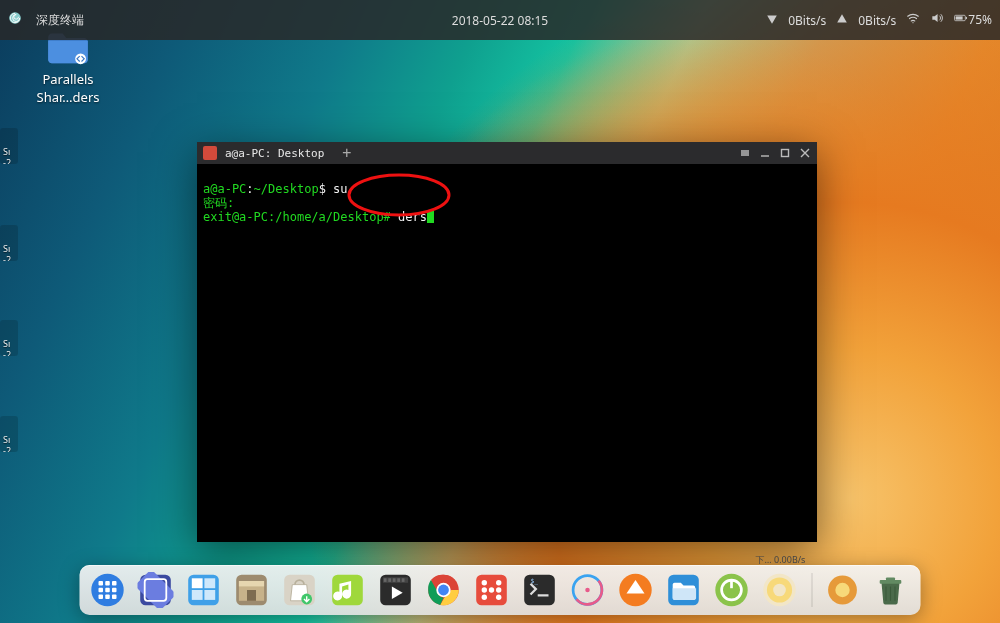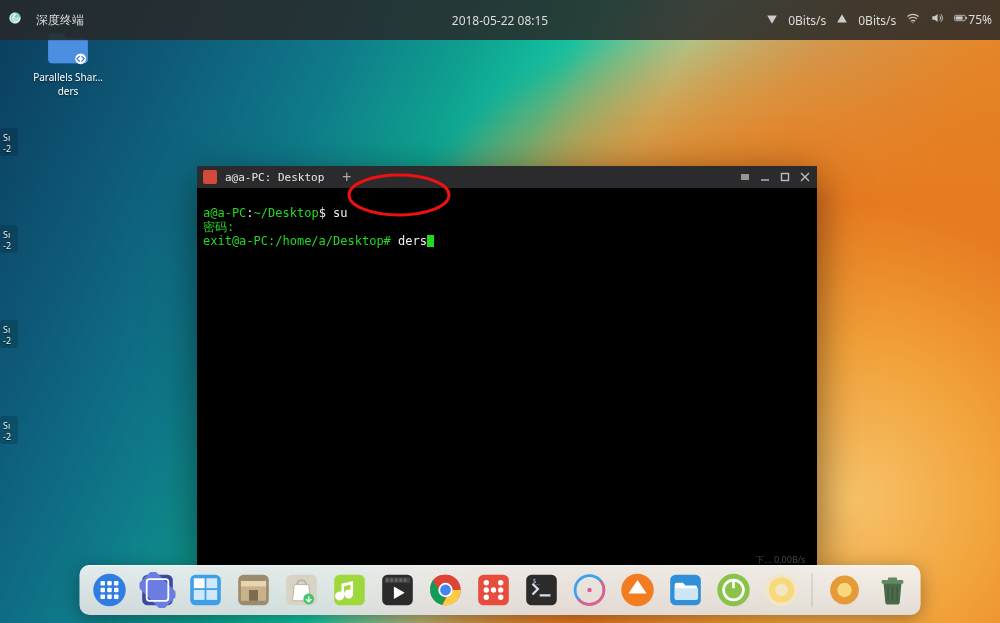--- a/index.html
+++ b/index.html
@@ -30,54 +30,53 @@
   .panel .net svg { width: 12px; height: 12px; }
   .panel .bat-wrap { display: flex; }
 
   
   .desktop-icon {
     position: absolute;
     top: 30px; left: 28px;
     width: 80px;
     text-align: center;
     color: #fff;
-    font-size: 10px;
+    font-size: 13px;
     text-shadow: 0 1px 2px rgba(0,0,0,.6);
     cursor: pointer;
   }
   .desktop-icon .folder {
     width: 46px; height: 36px; margin: 0 auto 4px;
     position: relative;
   }
 
   
   .edge-widget {
     position: absolute; left: 0;
     width: 18px; height: 28px;
     color: #eee; font-size: 9px;
     overflow: hidden;
     text-align: left;
     background: rgba(0,0,0,.15);
     border-radius: 3px;
-    padding: 4px 3px;
+    padding: 18px 3px;
     line-height: 11px;
     text-shadow: 0 1px 1px rgba(0,0,0,.6);
   }
 
   
   .terminal-window {
     position: absolute;
     left: 197px; top: 142px;
     width: 620px; height: 400px;
     background: #000;
     box-shadow: 0 10px 40px rgba(0,0,0,.5);
     display: flex; flex-direction: column;
     font-family: "DejaVu Sans Mono", Consolas, monospace;
     font-size: 12px;
-    margin-top: 24px;
   }
   .terminal-titlebar {
     height: 22px;
     background: #2b2b2d;
     display: flex; align-items: center;
     color: #cfcfcf;
     font-size: 11px;
     padding: 0 6px;
     gap: 8px;
     position: relative;
@@ -121,21 +120,21 @@
     border-radius: 10px;
     box-shadow: 0 4px 20px rgba(0,0,0,.35), inset 0 1px 0 rgba(255,255,255,.6);
     display: flex; align-items: center;
     padding: 0 10px;
     gap: 10px;
     z-index: 40;
   }
   .dock .item {
     width: 38px; height: 38px;
     border-radius: 8px;
-    display: flex; align-items: center; justify-content: flex-end;
+    display: flex; align-items: center; justify-content: flex-start;
     cursor: pointer;
     position: relative;
   }
   .dock .sep {
     width: 1px; height: 34px;
     background: rgba(0,0,0,.15);
     margin: 0 2px;
   }
   .dock .item svg { width: 36px; height: 36px; }
   .dock .tooltip {

